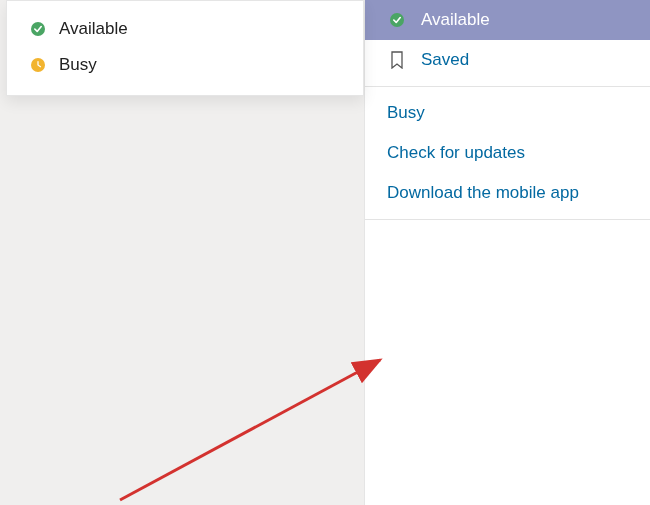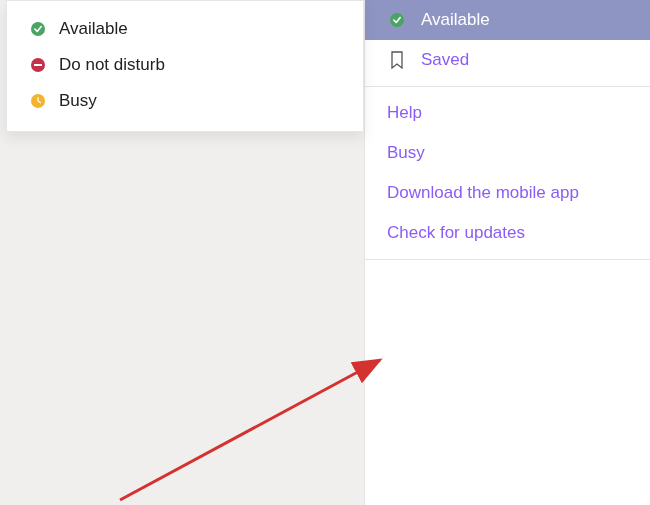--- a/index.html
+++ b/index.html
@@ -49,21 +49,21 @@
       z-index: 5;
       border-left: 1px solid #e5e5e5;
       min-height: 505px;
     }
     .menu-item {
       display: flex;
       align-items: center;
       padding: 10px 22px;
       cursor: pointer;
       font-size: 17px;
-      color: #8b5cf6;
+      color: #0369a1;
     }
     .menu-item.selected {
       background: #8f95c2;
       color: #ffffff;
     }
     .menu-icon {
       width: 20px;
       height: 20px;
       margin-right: 14px;
       flex-shrink: 0;
@@ -90,28 +90,20 @@
 <div class="status-menu">
   <div class="status-item">
     <span class="status-dot" style="background:#4aa564;">
       <svg width="8" height="8" viewBox="0 0 10 10">
           <path d="M1 5 L4 8 L9 2" stroke="#fff" stroke-width="2" fill="none" stroke-linecap="round" stroke-linejoin="round"></path>
         </svg>
     </span>
     <span>Available</span>
   </div>
   <div class="status-item">
-    <span class="status-dot" style="background:#c4314b;">
-      <svg width="8" height="2" viewBox="0 0 8 2">
-          <rect width="8" height="2" fill="#fff"></rect>
-        </svg>
-    </span>
-    <span>Do not disturb</span>
-  </div>
-  <div class="status-item">
     <span class="status-dot" style="background:#f2b42f;">
       <svg width="10" height="10" viewBox="0 0 12 12">
           <path d="M6 2 V6 L9 8" stroke="#fff" stroke-width="1.5" fill="none" stroke-linecap="round"></path>
         </svg>
     </span>
     <span>Busy</span>
   </div>
 </div>
 
 <div class="right-menu">
@@ -130,30 +122,27 @@
       <svg width="16" height="18" viewBox="0 0 16 18">
           <path d="M3 1 H13 V17 L8 13 L3 17 Z" fill="none" stroke="#555" stroke-width="1.3"></path>
         </svg>
     </span>
     <span>Saved</span>
   </div>
 
   <div class="divider"></div>
 
   <div class="menu-item">
-    <span>Help</span>
-  </div>
-  <div class="menu-item">
     <span>Busy</span>
   </div>
   <div class="menu-item">
-    <span>Download the mobile app</span>
+    <span>Check for updates</span>
   </div>
   <div class="menu-item">
-    <span>Check for updates</span>
+    <span>Download the mobile app</span>
   </div>
 
   <div class="divider"></div>
 
 </div>
 
 <svg class="arrow" width="300" height="160" viewBox="0 0 300 160">
   <defs>
     <marker id="ah" markerWidth="12" markerHeight="12" refX="9" refY="4" orient="auto">
       <path d="M0 0 L10 4 L0 8 Z" fill="#d3322f"></path>

